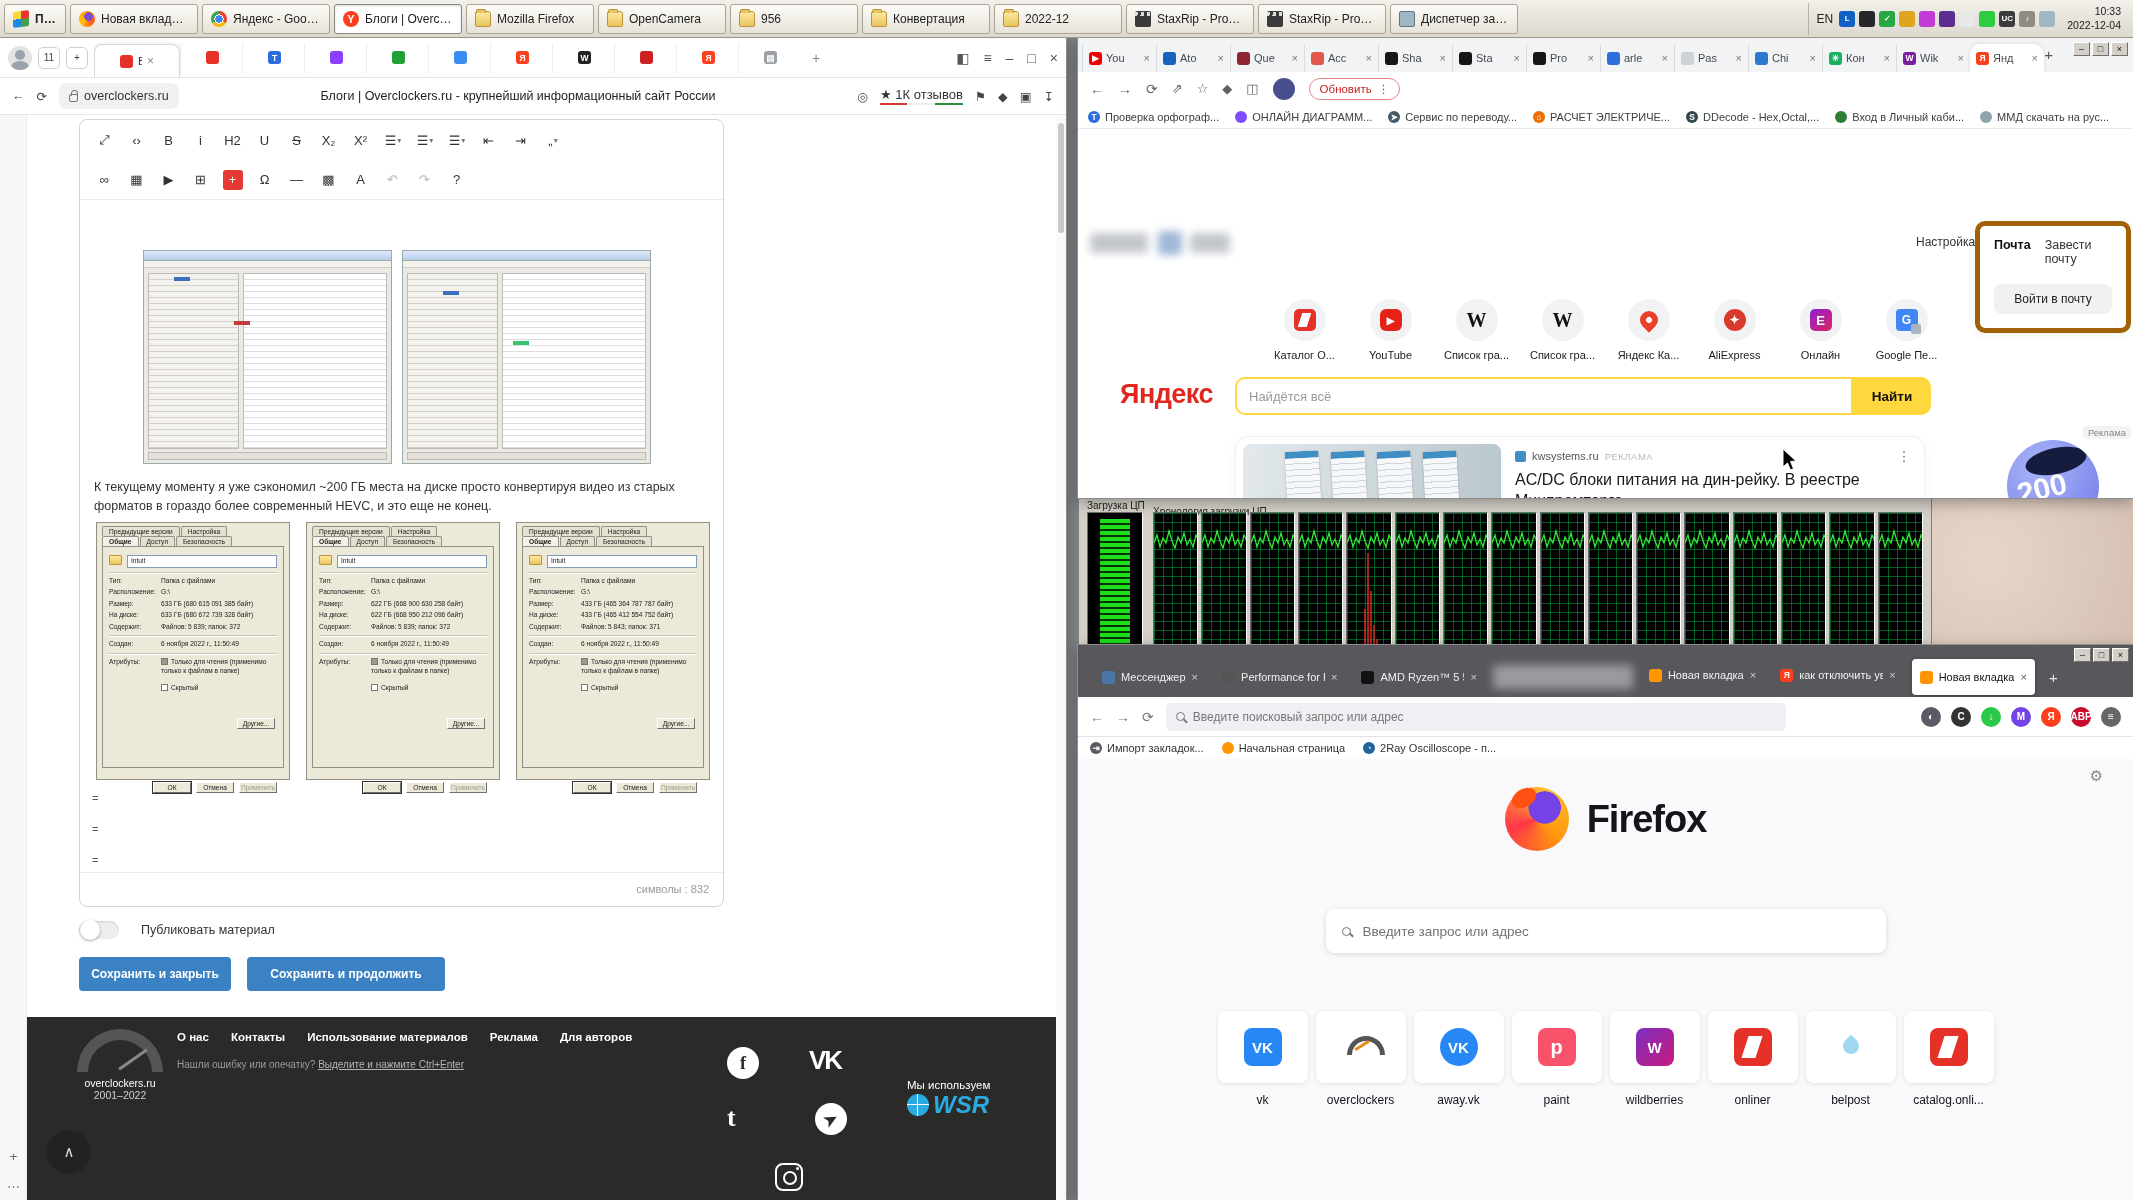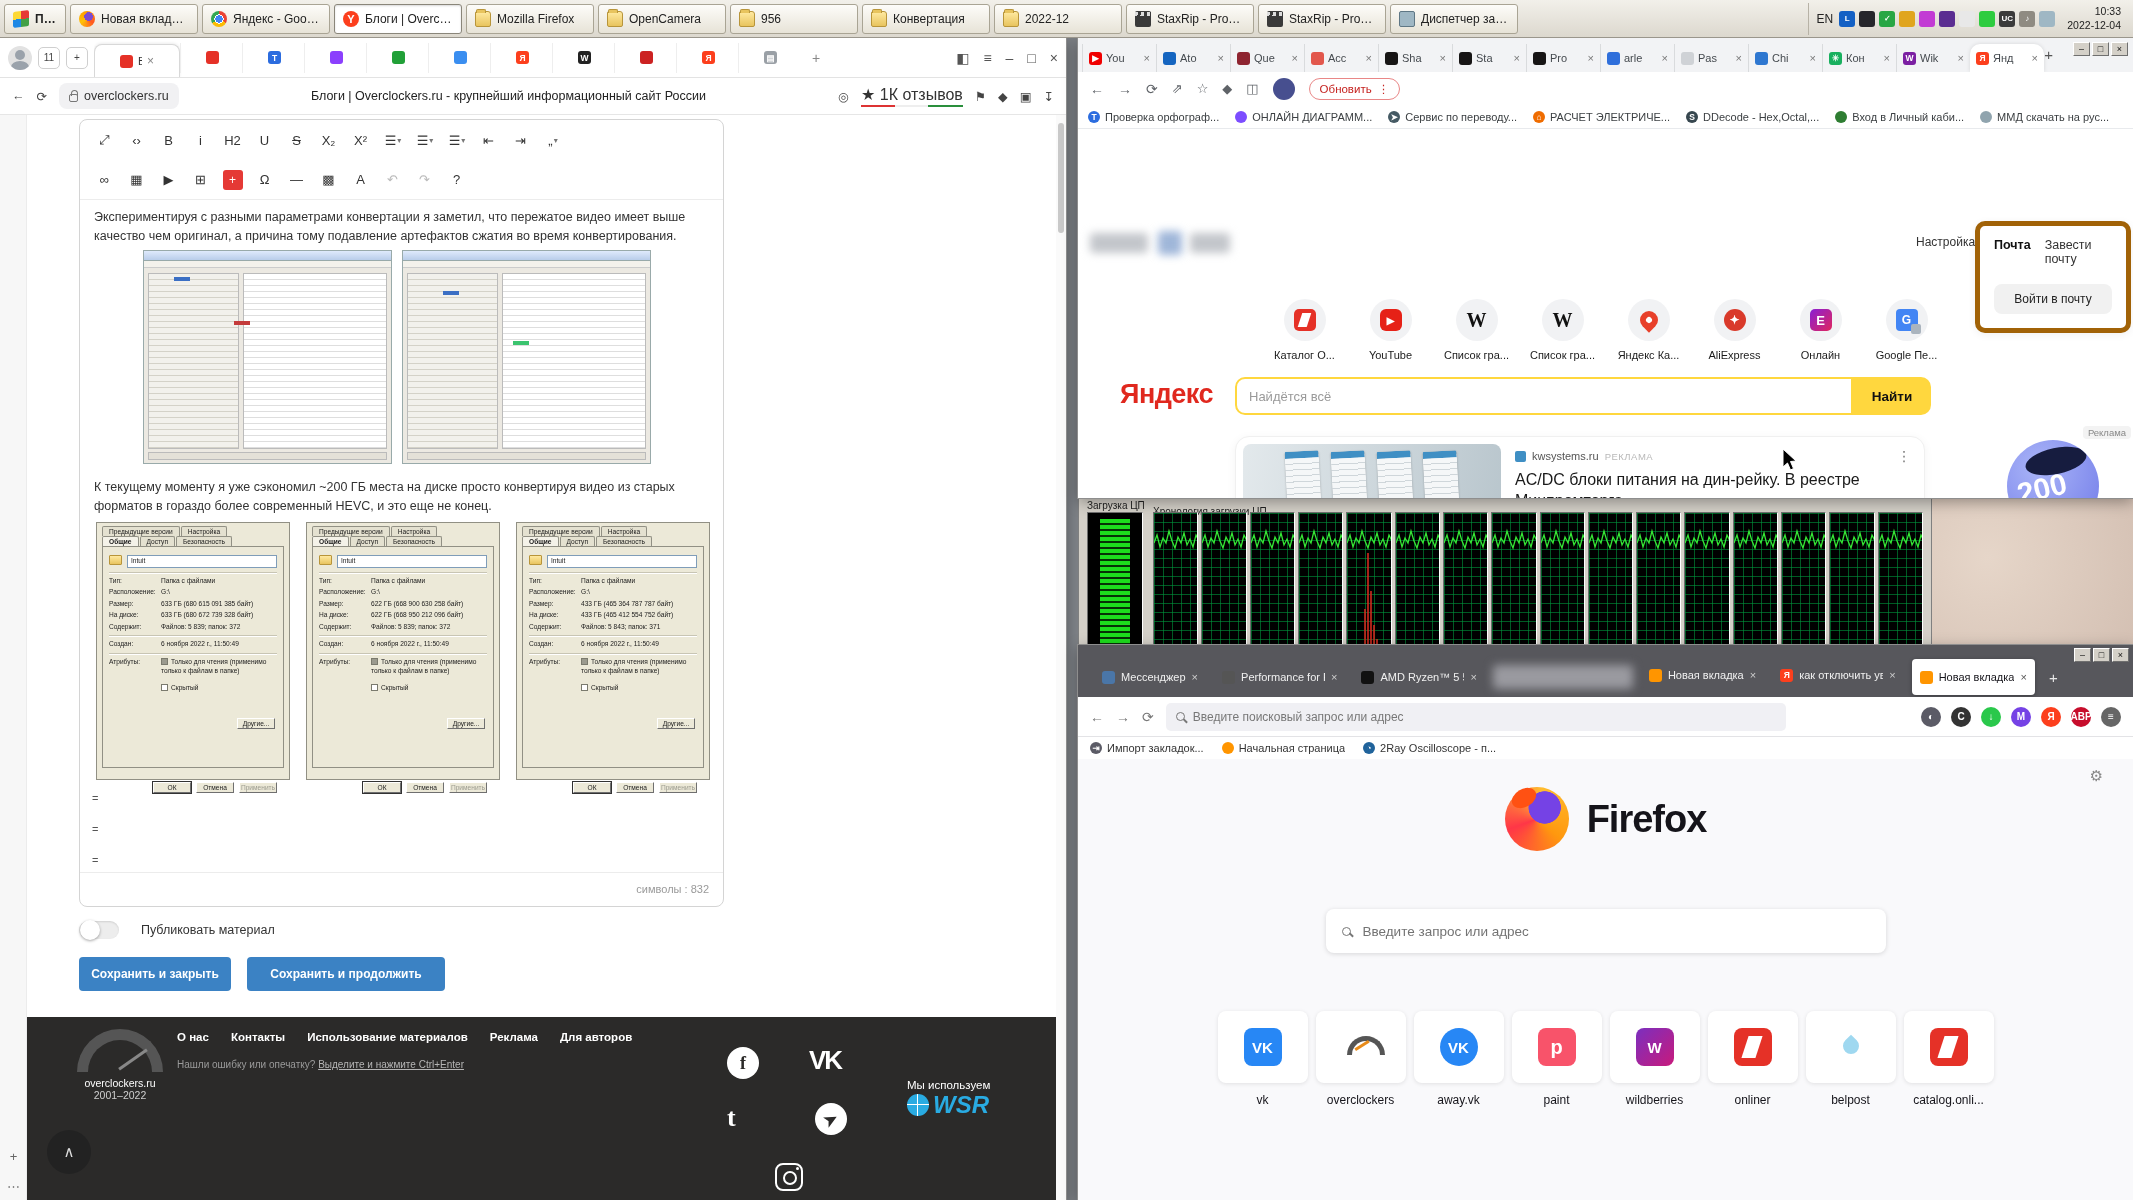--- a/index.html
+++ b/index.html
@@ -44,21 +44,21 @@
   .ytab{display:flex;align-items:center;gap:5px;padding:0 25px;height:30px;font-size:11px;color:#333;border-left:1px solid #eee;max-width:62px;overflow:hidden}
   .ytab .t{overflow:hidden;white-space:nowrap}
   .ytab.active{background:#fff;border:1px solid #d8d8d8;border-radius:8px 8px 0 0;border-bottom:none;max-width:86px;height:34px;margin-top:6px;box-shadow:0 -1px 3px rgba(0,0,0,.08)}
   .ytab .x{color:#888;font-size:12px}
   .ywinctl{margin-left:auto;display:flex;align-items:center;gap:14px;color:#555;font-size:14px}
   #yurlbar{position:absolute;left:0;top:40px;right:0;height:37px;background:#fff;border-bottom:1px solid #e6e6e6;display:flex;align-items:center;padding:0 12px;gap:12px;font-size:12.5px;color:#444}
   .urlpill{background:#f1f1f3;border-radius:8px;height:26px;display:flex;align-items:center;gap:6px;padding:0 10px;color:#333}
   .lock{width:9px;height:8px;border:1.5px solid #777;border-radius:2px;position:relative;margin-top:3px}
   .lock::before{content:"";position:absolute;left:1px;top:-5px;width:5px;height:5px;border:1.5px solid #777;border-bottom:none;border-radius:4px 4px 0 0}
   #ytitle{flex:1;text-align:center;color:#222;overflow:hidden;white-space:nowrap}
-  .reviews{display:flex;flex-direction:column;align-items:center;font-size:16px;color:#333}
+  .reviews{display:flex;flex-direction:column;align-items:center;font-size:13px;color:#333}
   .reviews .bar{width:100%;height:2px;background:linear-gradient(90deg,#d33 0 33%,#eee 33% 66%,#2a8f3c 66%);margin-top:1px}
   #ysidebar{position:absolute;left:0;top:77px;bottom:0;width:27px;background:#f7f7f7;border-right:1px solid #ececec}
   #ysidebar .sic{position:absolute;left:0;width:27px;text-align:center;color:#666;font-size:13px}
   #yscroll{position:absolute;right:0;top:77px;bottom:0;width:10px;background:#fafafa}
   #yscroll .thumb{position:absolute;left:2px;right:2px;top:8px;height:110px;background:#c9c9c9;border-radius:5px}
   #ypage{position:absolute;left:27px;top:77px;right:10px;bottom:0;background:#fff;overflow:hidden}
   
   #edcard{position:absolute;left:52px;top:4px;width:645px;height:788px;border:1px solid #d4d4d4;border-radius:8px}
   .toolrow{display:flex;align-items:center;height:40px;padding:0 10px;gap:2px}
   .toolrow.r2{border-bottom:1px solid #ececec}
@@ -583,21 +583,20 @@
           <span class="tool dim">
             <span>↷</span>
             <span class="car"></span>
           </span>
 
           <span class="tool">
             <span>?</span>
             <span class="car"></span>
           </span>
         </div>
-      <div id="p1">Экспериментируя с разными параметрами конвертации я заметил, что пережатое видео имеет выше качество чем оригинал, а причина тому подавление артефактов сжатия во время конвертирования.</div>
       <div id="shot1">
         <div class="sxwin">
           <div class="tb"></div>
             <div class="mb"></div>
           <div class="cols">
               <div class="pane l"></div>
               <div class="pane"></div>
             </div>
           <div class="sb"></div>
           <span class="fleck" style="background:#3b6fc4;left:30px;top:26px"></span>

